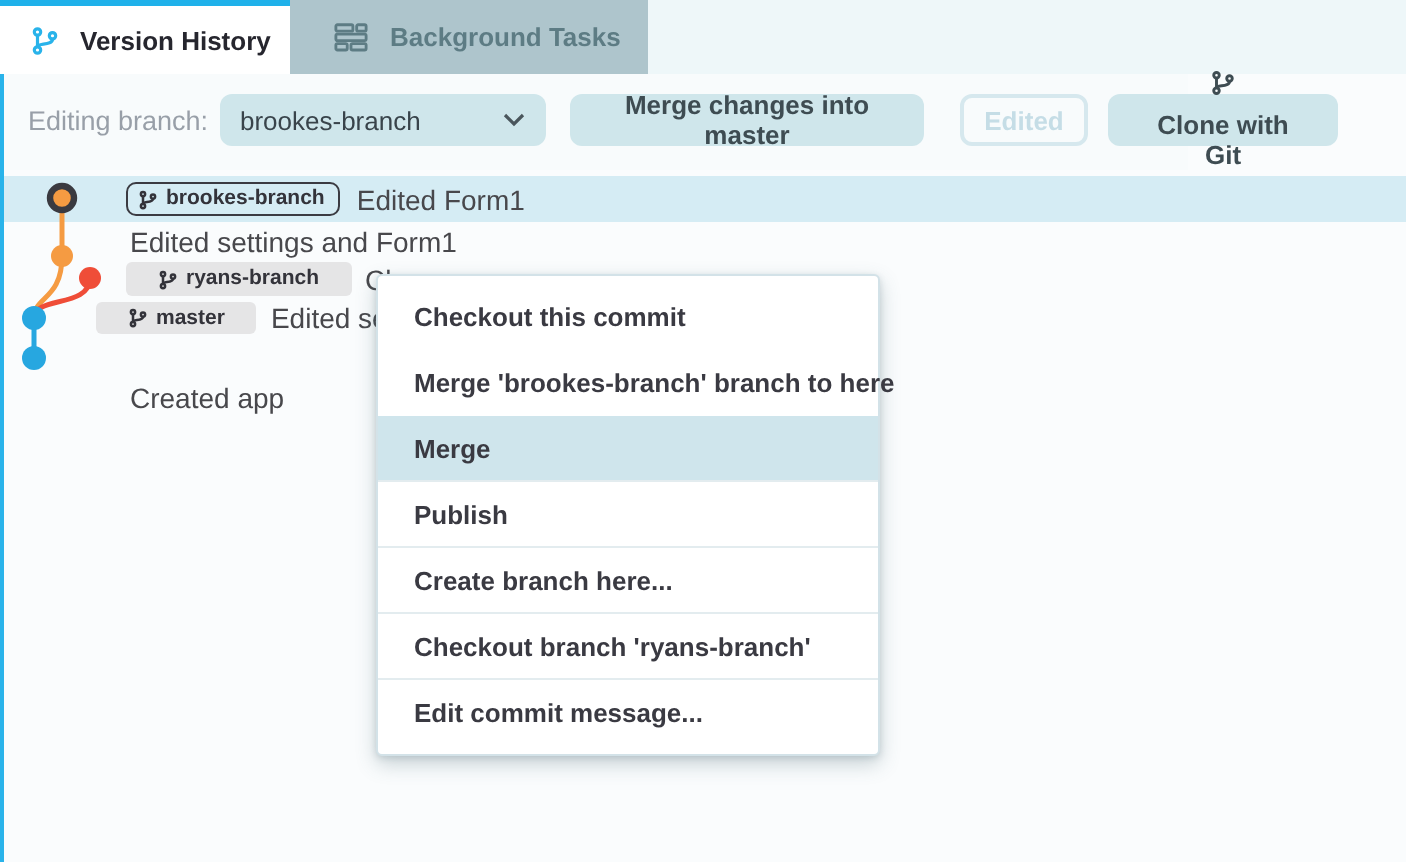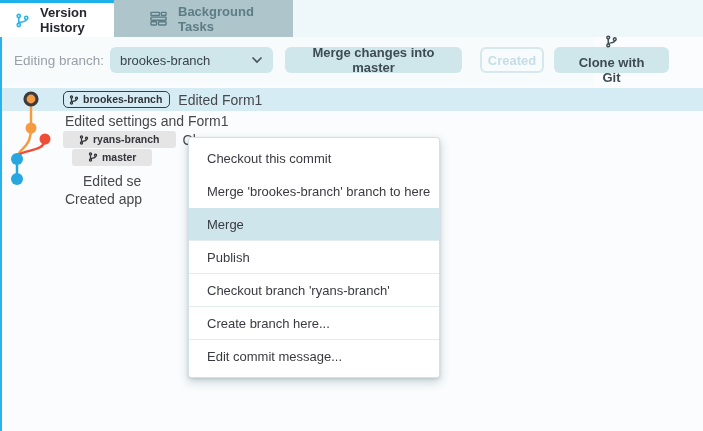--- a/index.html
+++ b/index.html
@@ -6,26 +6,26 @@
   .stage {
     position:relative; width:703px; height:431px; overflow:hidden;
     background:#fafcfd; font-family:"Liberation Sans", sans-serif;
     -webkit-font-smoothing:antialiased;
   }
 
   
   .tabbar { position:absolute; top:0; left:0; width:703px; height:37px; background:#eef7f9; display:flex; }
   .tab { display:flex; align-items:center; box-sizing:border-box; font-size:13px; font-weight:bold; cursor:pointer; }
   .tab-active {
-    width:114px; background:#ffffff; border-top:3px solid #1fb1ea;
+    width:145px; background:#ffffff; border-top:3px solid #1fb1ea;
     color:#26262e; padding-left:15px; gap:10px;
   }
   .tab-active .ticon { color:#29b3ea; }
   .tab-inactive {
-    width:179px; background:#aec5cc; color:#5d7c84; padding-left:36px; gap:11px;
+    width:179px; background:#aec5cc; color:#5d7c84; padding-left:22px; gap:11px;
   }
   .tab-inactive .ticon { color:#5d7c84; }
   .ticon { display:flex; align-items:center; }
 
   
   .toolbar { position:absolute; top:37px; left:0; width:594px; height:48px; background:#f8fbfc; }
   .tb-label { position:absolute; left:14px; top:16px; font-size:13.5px; color:#989fa8; }
   .tb-select {
     position:absolute; left:110px; top:10px; width:163px; height:26px; box-sizing:border-box;
     background:#cfe6eb; border-radius:6px; display:flex; align-items:center;
@@ -49,35 +49,36 @@
   
   .left-accent { position:absolute; left:0; top:37px; width:2px; height:394px; background:#29b3ea; }
 
   
   .row-highlight { position:absolute; left:2px; top:88px; width:701px; height:23px; background:#d5ecf4; }
   .graph-svg { position:absolute; left:0; top:0; pointer-events:none; }
   .commit-row { position:absolute; display:flex; align-items:center; gap:8px; font-size:14px; color:#48484c; cursor:default; }
   .cr1 { left:63px; top:88px;  height:23px; }
   .cr2 { left:65px; top:111px; height:20px; }
   .cr3 { left:63px; top:130px; height:19px; gap:7px; }
-  .cr4 { left:72px; top:149px; height:20px; gap:7px;flex-direction:column; }
+  .cr4 { left:48px; top:149px; height:20px; gap:7px; }
   .cr5 { left:65px; top:169px; height:20px;margin-top:20px; }
   .badge {
     display:flex; align-items:center; gap:4px;
     font-size:10.5px; font-weight:bold; color:#33333a; line-height:1;
   }
   .badge-outline { border:1.5px solid #3b3b42; border-radius:5px; padding:2.5px 7px 2.5px 5px; }
   .badge-gray { background:#e5e5e6; border-radius:3px; padding:3px 16px; }
 
   
   .menu {
     position:absolute; left:188px; top:137px; width:252px; box-sizing:border-box;
     background:#ffffff; border:1px solid #d3e2e8; border-radius:3px;
     box-shadow:0 4px 10px rgba(70,100,110,0.28), 0 1px 3px rgba(70,100,110,0.18);
     padding:4px 0;
+    font-weight:bold;
   }
   .menu-item {
     height:33px; line-height:33px; padding-left:18px; box-sizing:border-box;
     font-size:13px; color:#3a3a42; cursor:pointer; white-space:nowrap;
   }
   .menu-item.sep { border-bottom:1px solid #e3ecef; }
   .menu-item.hl { background:#cfe5ec; }
 </style>
 </head>
 <body>
@@ -119,21 +120,21 @@
     <span class="tb-label">Editing branch:</span>
     <div class="tb-select">
       <span class="sel-text">brookes-branch</span>
       <span style="display:flex;">
         <svg viewBox="0 0 12 8" width="12" height="8">
             <path d="M1.5 1.5 L6 6 L10.5 1.5" fill="none" stroke="#4a565c" stroke-width="1.6"></path>
           </svg>
       </span>
     </div>
     <button class="btn btn-merge">Merge changes into master</button>
-    <button class="btn btn-commit">Created</button>
+    <button class="btn btn-commit">Edited</button>
     <button class="btn btn-clone">
       <span class="ticon">
         <svg viewBox="0 0 16 16" width="13" height="13">
             <g fill="none" stroke="currentColor" stroke-width="1.8">
               <circle cx="4" cy="3.2" r="1.7"></circle>
               <circle cx="4" cy="12.8" r="1.7"></circle>
               <circle cx="12" cy="5.2" r="1.7"></circle>
               <path d="M4 5 v6"></path>
               <path d="M12 7 c0 3.5 -8 2 -8 4"></path>
             </g>
@@ -212,18 +213,18 @@
 
   <div class="commit-row cr5">
     <span>Created app</span>
   </div>
 
   <div class="menu">
     <div class="menu-item">Checkout this commit</div>
     <div class="menu-item">Merge 'brookes-branch' branch to here</div>
     <div class="menu-item hl sep">Merge</div>
     <div class="menu-item sep">Publish</div>
+    <div class="menu-item sep">Create branch here...</div>
     <div class="menu-item sep">Checkout branch 'ryans-branch'</div>
-    <div class="menu-item sep">Create branch here...</div>
     <div class="menu-item">Edit commit message...</div>
   </div>
 
 </div>
 
 </body></html>

